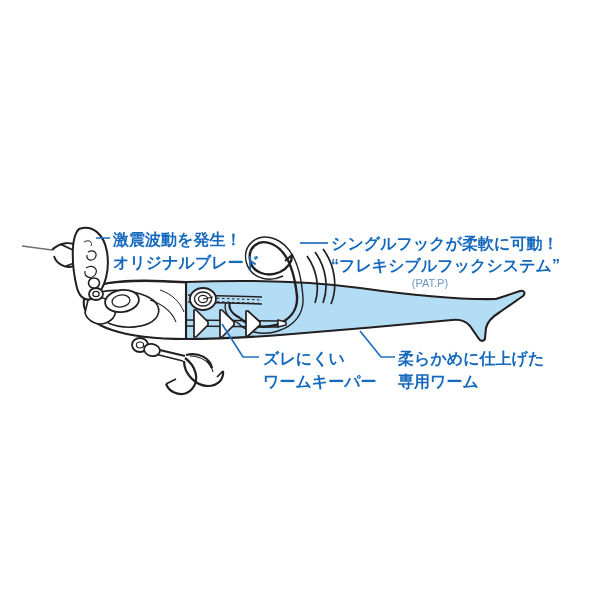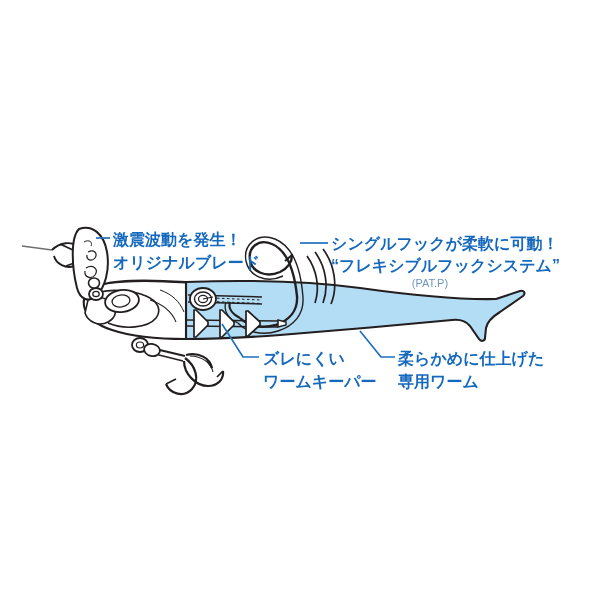--- a/index.html
+++ b/index.html
@@ -7,20 +7,21 @@
     padding: 0;
     background: #ffffff;
   }
   #page {
     position: relative;
     width: 600px;
     height: 600px;
     background: #ffffff;
     overflow: hidden;
     font-family: "Liberation Sans", sans-serif;
+    border-radius: 29px;
   }
   #diagram-svg {
     position: absolute;
     left: 0;
     top: 0;
     width: 600px;
     height: 600px;
     display: block;
   }
   .callout-text {

